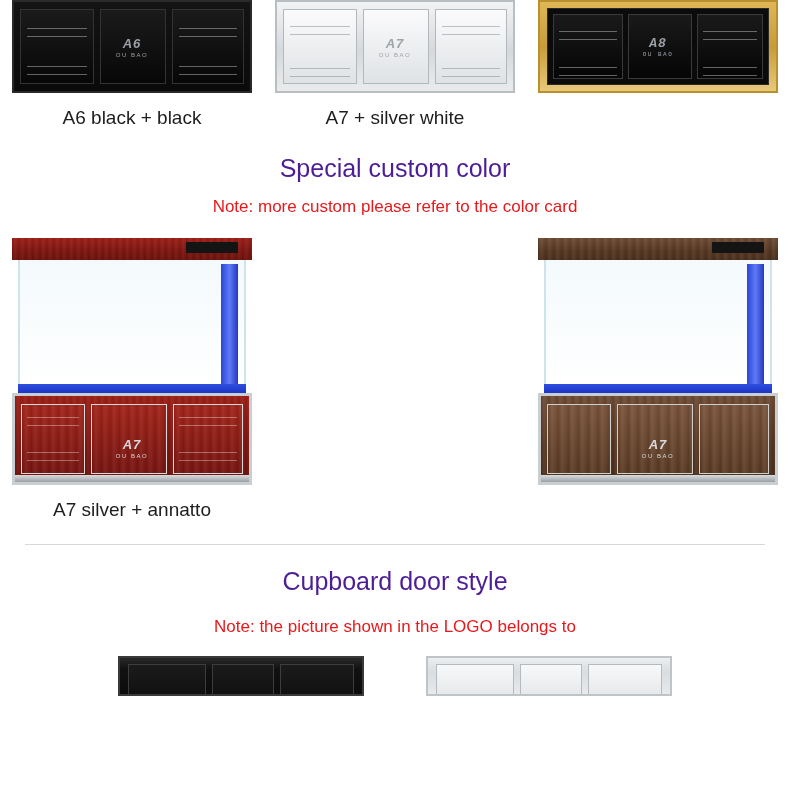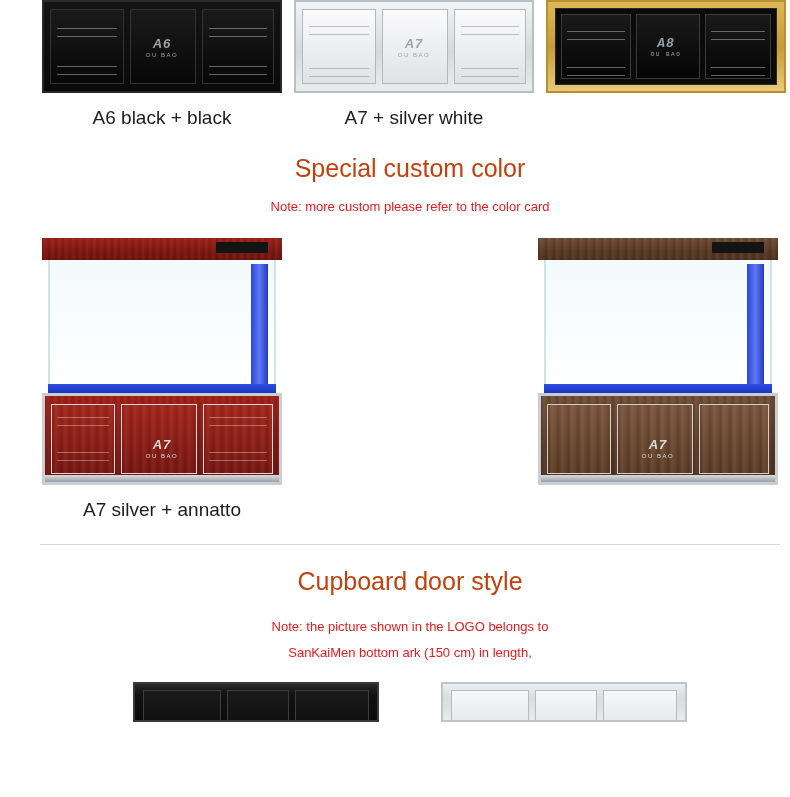--- a/index.html
+++ b/index.html
@@ -10,21 +10,20 @@
     height: 797px;
     background: #ffffff;
     font-family: "Liberation Sans", sans-serif;
     overflow: hidden;
   }
   .page {
     position: relative;
     width: 790px;
     height: 797px;
     background: #fff;
-    padding-left: 30px;
   }
 
   
   .top-row {
     display: flex;
     justify-content: space-between;
     padding: 0 12px;
     gap: 12px;
   }
   .top-cell { width: 240px; }
@@ -108,28 +107,28 @@
   .logo-badge .sub {
     font-size: 6px;
     letter-spacing: 1.5px;
     margin-top: 2px;
   }
 
   
   .section-title {
     text-align: center;
     font-size: 25px;
-    color: #c2410c;
+    color: #4c1d95;
     margin-top: 24px;
     font-weight: normal;
   }
   .note-red {
     text-align: center;
     color: #e8191c;
-    font-size: 13px;
+    font-size: 17px;
     line-height: 26px;
     margin-top: 11px;
   }
 
   
   .tank-row {
     display: flex;
     justify-content: space-between;
     padding: 0 12px;
     gap: 12px;
@@ -410,21 +409,20 @@
       </div>
     </div>
 
   </div>
 
   <div class="divider"></div>
 
   <div class="section-title" style="margin-top:22px;">Cupboard door style</div>
   <div class="note-red" style="margin-top:18px;">
     <div>Note: the picture shown in the LOGO belongs to</div>
-    <div>SanKaiMen bottom ark (150 cm) in length,</div>
   </div>
 
   <div class="bottom-row">
     <div class="bottom-cell bd-black">
       <div class="panel" style="left:8px;width:78px;"></div>
       <div class="panel" style="left:92px;width:62px;"></div>
       <div class="panel" style="left:160px;right:8px;"></div>
     </div>
     <div class="bottom-cell bd-silver">
       <div class="panel" style="left:8px;width:78px;"></div>

